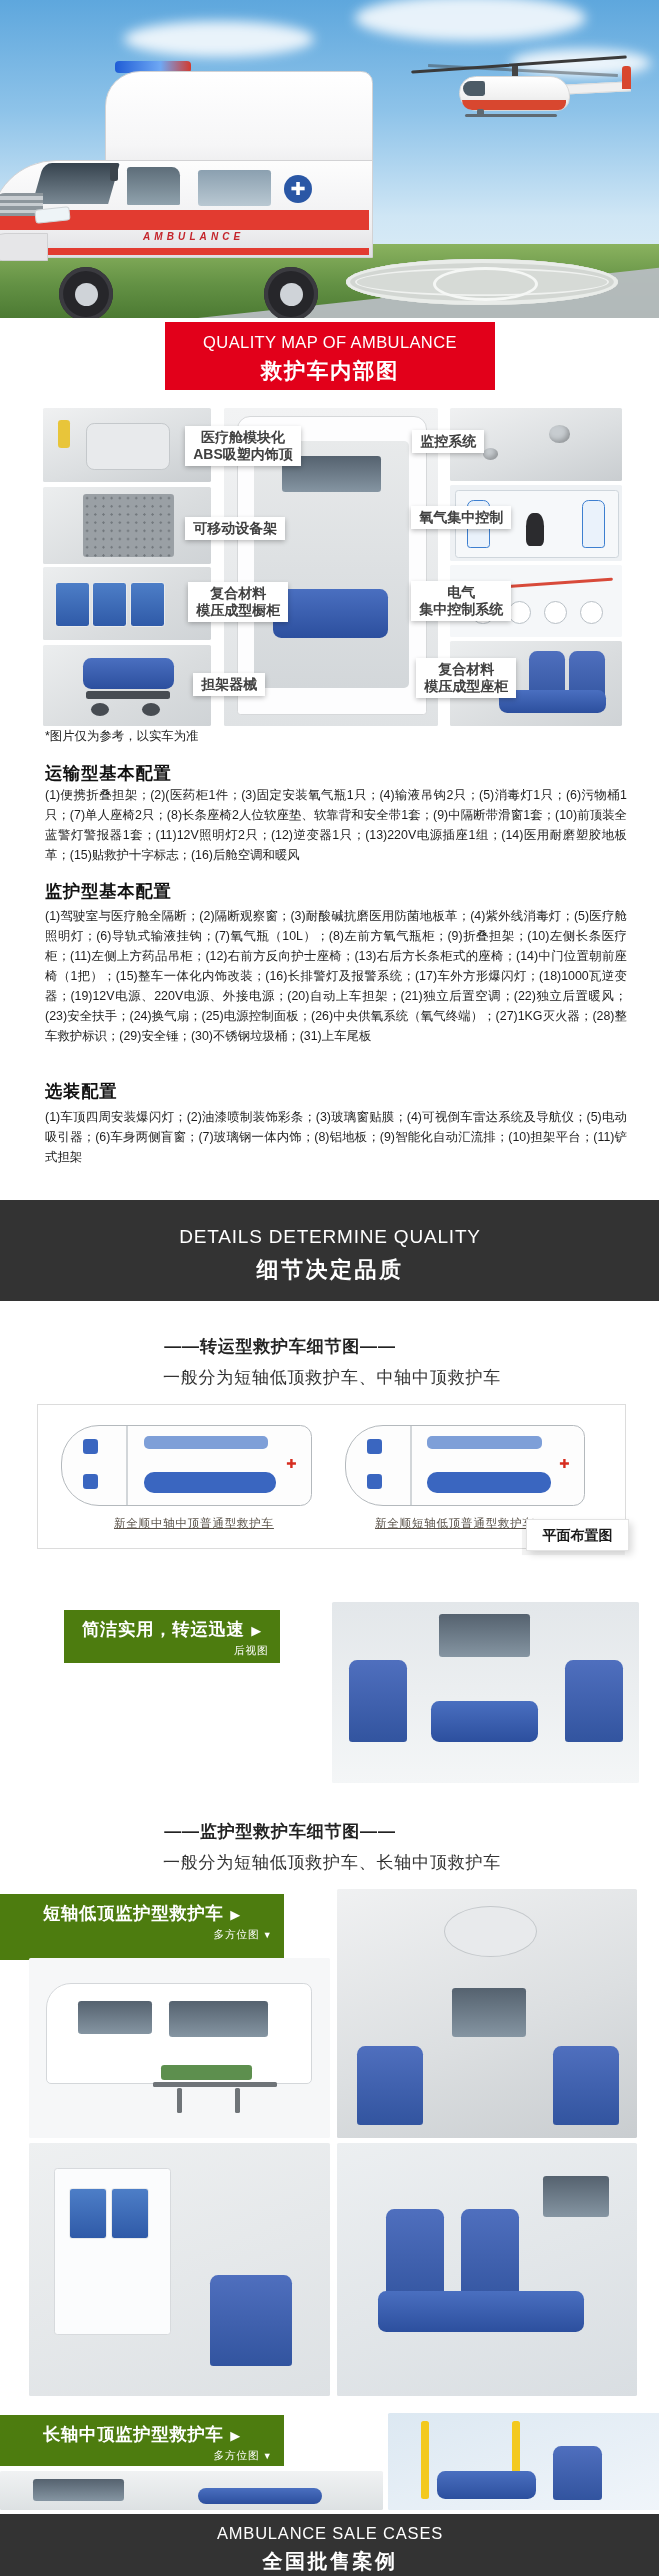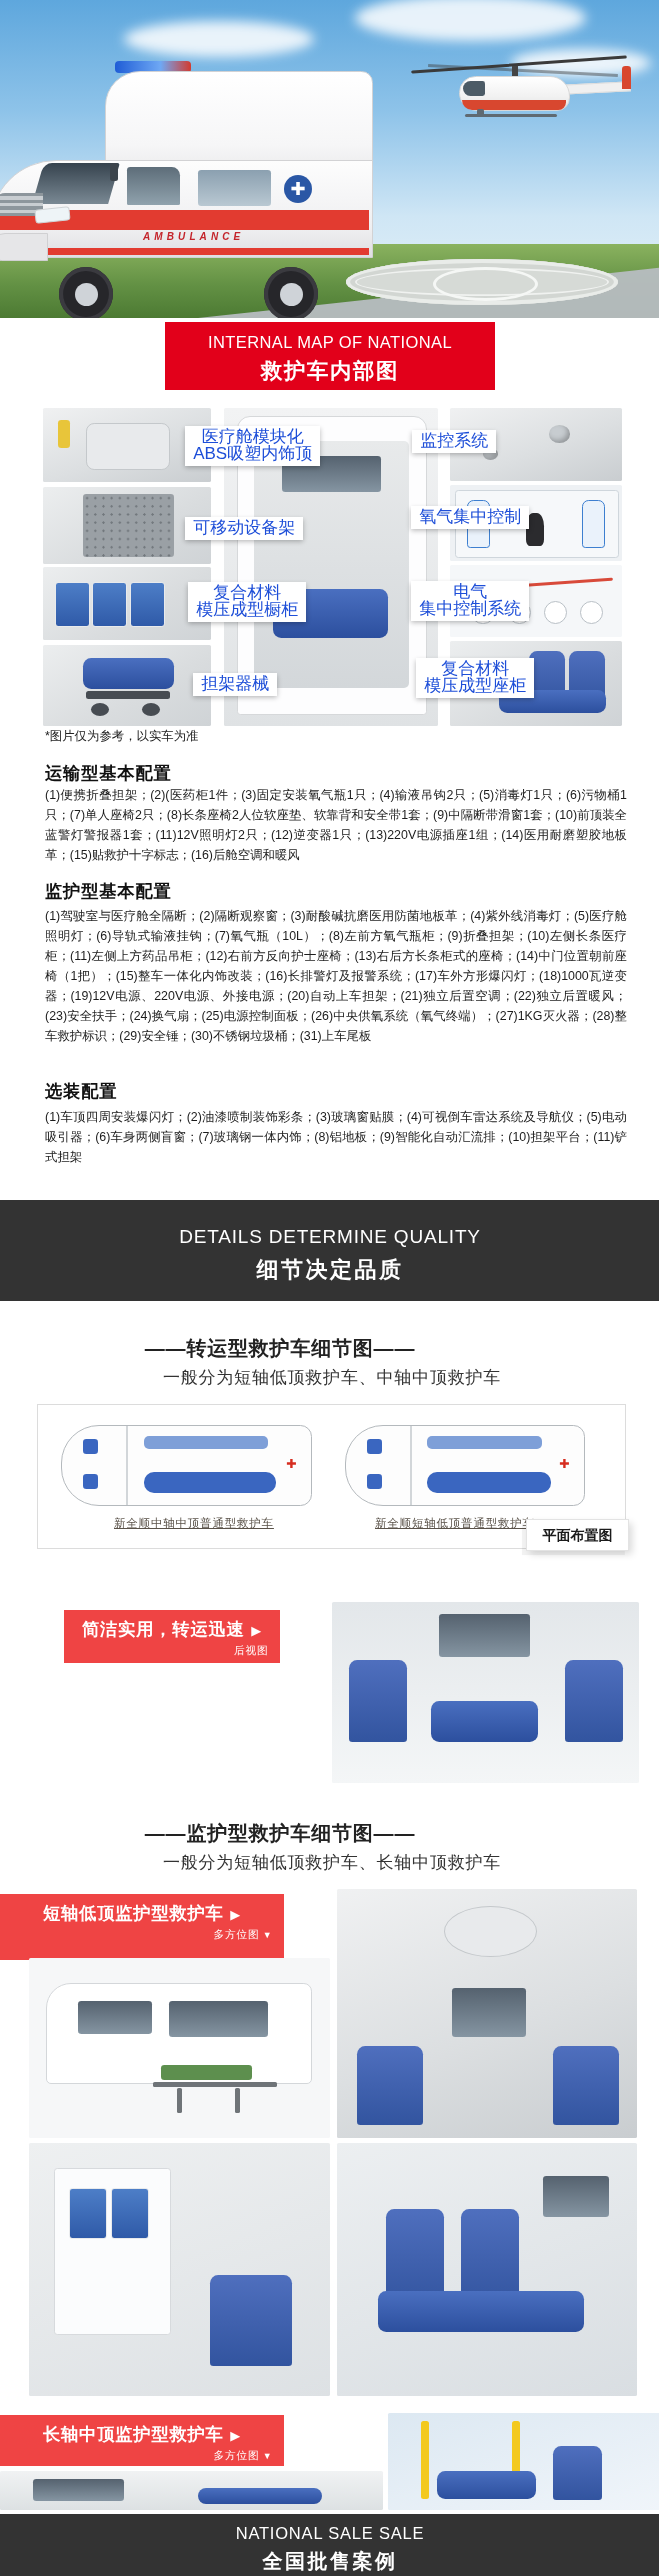--- a/index.html
+++ b/index.html
@@ -70,21 +70,21 @@
   .banner-red .en{font-size:16.5px;letter-spacing:0.4px;}
   .banner-red .zh{font-size:21.4px;font-weight:bold;margin-top:4.1px;letter-spacing:1.6px;}
   .banner-dark{position:absolute;left:0;width:660px;background:#333333;color:#fff;text-align:center;box-sizing:border-box;}
   .banner-dark .en{font-size:19px;letter-spacing:0.8px;}
   .banner-dark .zh{font-size:22px;font-weight:bold;margin-top:7.4px;letter-spacing:2.5px;}
 
   
   .ph{position:absolute;overflow:hidden;border-radius:1.6px;}
   .ph-gray{background:linear-gradient(150deg,#eceeef 0%,#d9dcde 60%,#cfd3d6 100%);}
   .dlabel{position:absolute;background:#fff;box-shadow:0 1.6px 5px rgba(0,0,0,.28);padding:3.3px 8.2px;
-        font-size:17px;font-weight:normal;line-height:16.5px;text-align:center;color:#1d4ed8;z-index:6;}
+        font-size:14px;font-weight:bold;line-height:16.5px;text-align:center;color:#404040;z-index:6;}
   .dlabel .l2:empty{display:none;}
   .note{position:absolute;left:45px;top:728px;font-size:12.4px;color:#222;}
 
   .grad-ceil{background:linear-gradient(160deg,#f0f1f2 0%,#dcdfe1 55%,#c9cdd0 100%);}
   .panel-shape{position:absolute;background:#e8eaec;border:0.8px solid #c4c8cb;border-radius:8.2px;}
   .yellow-handle{position:absolute;background:#e8c53a;border-radius:3.3px;}
   .rack-panel{position:absolute;background:#9aa0a5;border-radius:3.3px;
         background-image:radial-gradient(#72787d 1.2px,transparent 1.3px);background-size:8.2px 8.2px;}
   .cab-door{position:absolute;background:linear-gradient(180deg,#4d7ec7,#2f5aa8);border:1.6px solid #e8eaec;border-radius:3.3px;}
   .bed-blue{position:absolute;background:linear-gradient(180deg,#4a6fc0,#2c4f9e);border-radius:8.2px;}
@@ -95,36 +95,36 @@
   .knob{position:absolute;background:#2b2b2e;border-radius:40% 40% 20% 20%;}
   .wave-red{position:absolute;height:2.5px;background:#d84a3a;border-radius:1.6px;}
   .circ-icon{position:absolute;border:1.6px solid #b9c0c6;border-radius:50%;background:#fff;}
   .seat-blue{position:absolute;background:linear-gradient(180deg,#4f6fbe,#32549f);border-radius:8.2px 8.2px 3.3px 3.3px;}
 
   
   .cfg-h{position:absolute;left:45px;font-size:17.3px;font-weight:bold;color:#111;letter-spacing:0.8px;}
   .cfg-b{position:absolute;left:45px;width:582px;font-size:12.4px;line-height:20px;color:#1c1c1c;text-align:justify;}
 
   
-  .sec-h{position:absolute;left:0;width:560px;text-align:center;font-size:20px;font-weight:bold;color:#222;letter-spacing:0.8px;}
+  .sec-h{position:absolute;left:0;width:560px;text-align:center;font-size:17px;font-weight:bold;color:#222;letter-spacing:0.8px;}
   .sec-sub{position:absolute;left:0;width:640px;text-align:center;font-size:17px;color:#333;letter-spacing:0.8px;margin-left:12px;}
 
   .plan-box{position:absolute;left:37px;top:1404px;width:587px;height:143px;border:0.8px solid #dcdcdc;background:#fff;}
   .plan-van{position:absolute;top:20px;height:79px;border:1.6px solid #b4b9bd;border-radius:38px 11.5px 11.5px 38px;background:#fdfdfd;}
   .pv-divider{position:absolute;left:64px;top:0;width:1.6px;height:100%;background:#d2d6d9;}
   .pv-seat{position:absolute;width:15px;height:15px;background:#3a66c0;border-radius:3.3px;}
   .pv-bench{position:absolute;background:#7e9fd8;border-radius:5px;}
   .pv-bed{position:absolute;background:#3a66c0;border-radius:10px;}
   .pv-cross{position:absolute;color:#d62d20;font-size:12.4px;font-weight:bold;}
   .plan-cap{position:absolute;font-size:11.5px;color:#5a5249;letter-spacing:0.8px;text-decoration:underline;}
   .plan-tag{position:absolute;left:488px;top:114px;width:101px;height:30px;background:#fff;border:0.8px solid #e3e3e3;
         box-shadow:-4.1px 4.1px 0 rgba(0,0,0,.05),4.1px 4.1px 7.4px rgba(0,0,0,.15);
         font-size:14px;font-weight:bold;text-align:center;line-height:30px;}
 
-  .redbox{position:absolute;background:#ef4444;color:#fff;box-sizing:border-box;}
+  .redbox{position:absolute;background:#4d7c0f;color:#fff;box-sizing:border-box;}
   .redbox .main{font-size:17.3px;font-weight:bold;text-align:center;letter-spacing:0.8px;padding-top:7.4px;}
   .redbox .main .arr{font-size:13px;margin-left:6.6px;}
   .redbox .sub{font-size:10.7px;text-align:right;padding-right:11.5px;margin-top:2.5px;letter-spacing:0.8px;}
   .redbox .sub .arr{font-size:9px;margin-left:3.3px;}
 
   .win-dark{position:absolute;background:linear-gradient(180deg,#55626f,#8595a2);border-radius:3.3px;}
   .van-side{position:absolute;background:#fff;border:1.6px solid #d4d7da;border-radius:25px 8.2px 5px 5px;}
   .stretch-bar{position:absolute;background:#6f7478;border-radius:1.6px;}
   .stretch-pad{position:absolute;background:#5d8f4e;border-radius:3.3px;}
   .rail-yellow{position:absolute;background:#f3c91f;border-radius:2.5px;}
@@ -181,21 +181,21 @@
           <div class="amb-hub"></div>
         </div>
       <div class="amb-wheel" style="left:274px;">
           <div class="amb-hub"></div>
         </div>
     </div>
 
   </div>
 
   <div class="banner-red">
-    <div class="en">INTERNAL MAP OF NATIONAL</div>
+    <div class="en">QUALITY MAP OF AMBULANCE</div>
     <div class="zh">救护车内部图</div>
   </div>
 
   <div class="ph grad-ceil" style="left:43px;top:408px;width:168px;height:74px;">
     <div class="panel-shape" style="left:43px;top:15px;width:82px;height:45px;"></div>
     <div class="yellow-handle" style="left:15px;top:11.5px;width:11.5px;height:28px;"></div>
   </div>
   <div class="ph ph-gray" style="left:43px;top:487px;width:168px;height:77px;">
     <div class="rack-panel" style="left:40px;top:6.6px;width:91px;height:63px;"></div>
   </div>
@@ -371,18 +371,18 @@
     <div class="rail-yellow" style="left:124px;top:8.2px;width:8.2px;height:78px;"></div>
     <div class="seat-blue" style="left:165px;top:33px;width:49px;height:54px;"></div>
     <div class="bed-blue" style="left:49px;top:58px;width:99px;height:28px;"></div>
   </div>
   <div class="ph" style="left:0;top:2471px;width:383px;height:39px;background:linear-gradient(180deg,#f0f2f3,#dde1e3);">
     <div class="win-dark" style="left:33px;top:8.2px;width:91px;height:21.4px;"></div>
     <div class="bed-blue" style="left:198px;top:16.5px;width:124px;height:16.5px;"></div>
   </div>
 
   <div class="banner-dark" style="top:2514px;height:62px;padding-top:10px;">
-    <div class="en" style="font-size:16.5px;">NATIONAL SALE SALE</div>
+    <div class="en" style="font-size:16.5px;">AMBULANCE SALE CASES</div>
     <div class="zh" style="font-size:20px;margin-top:5px;">全国批售案例</div>
   </div>
 
 </div>
 
 
 </body></html>

